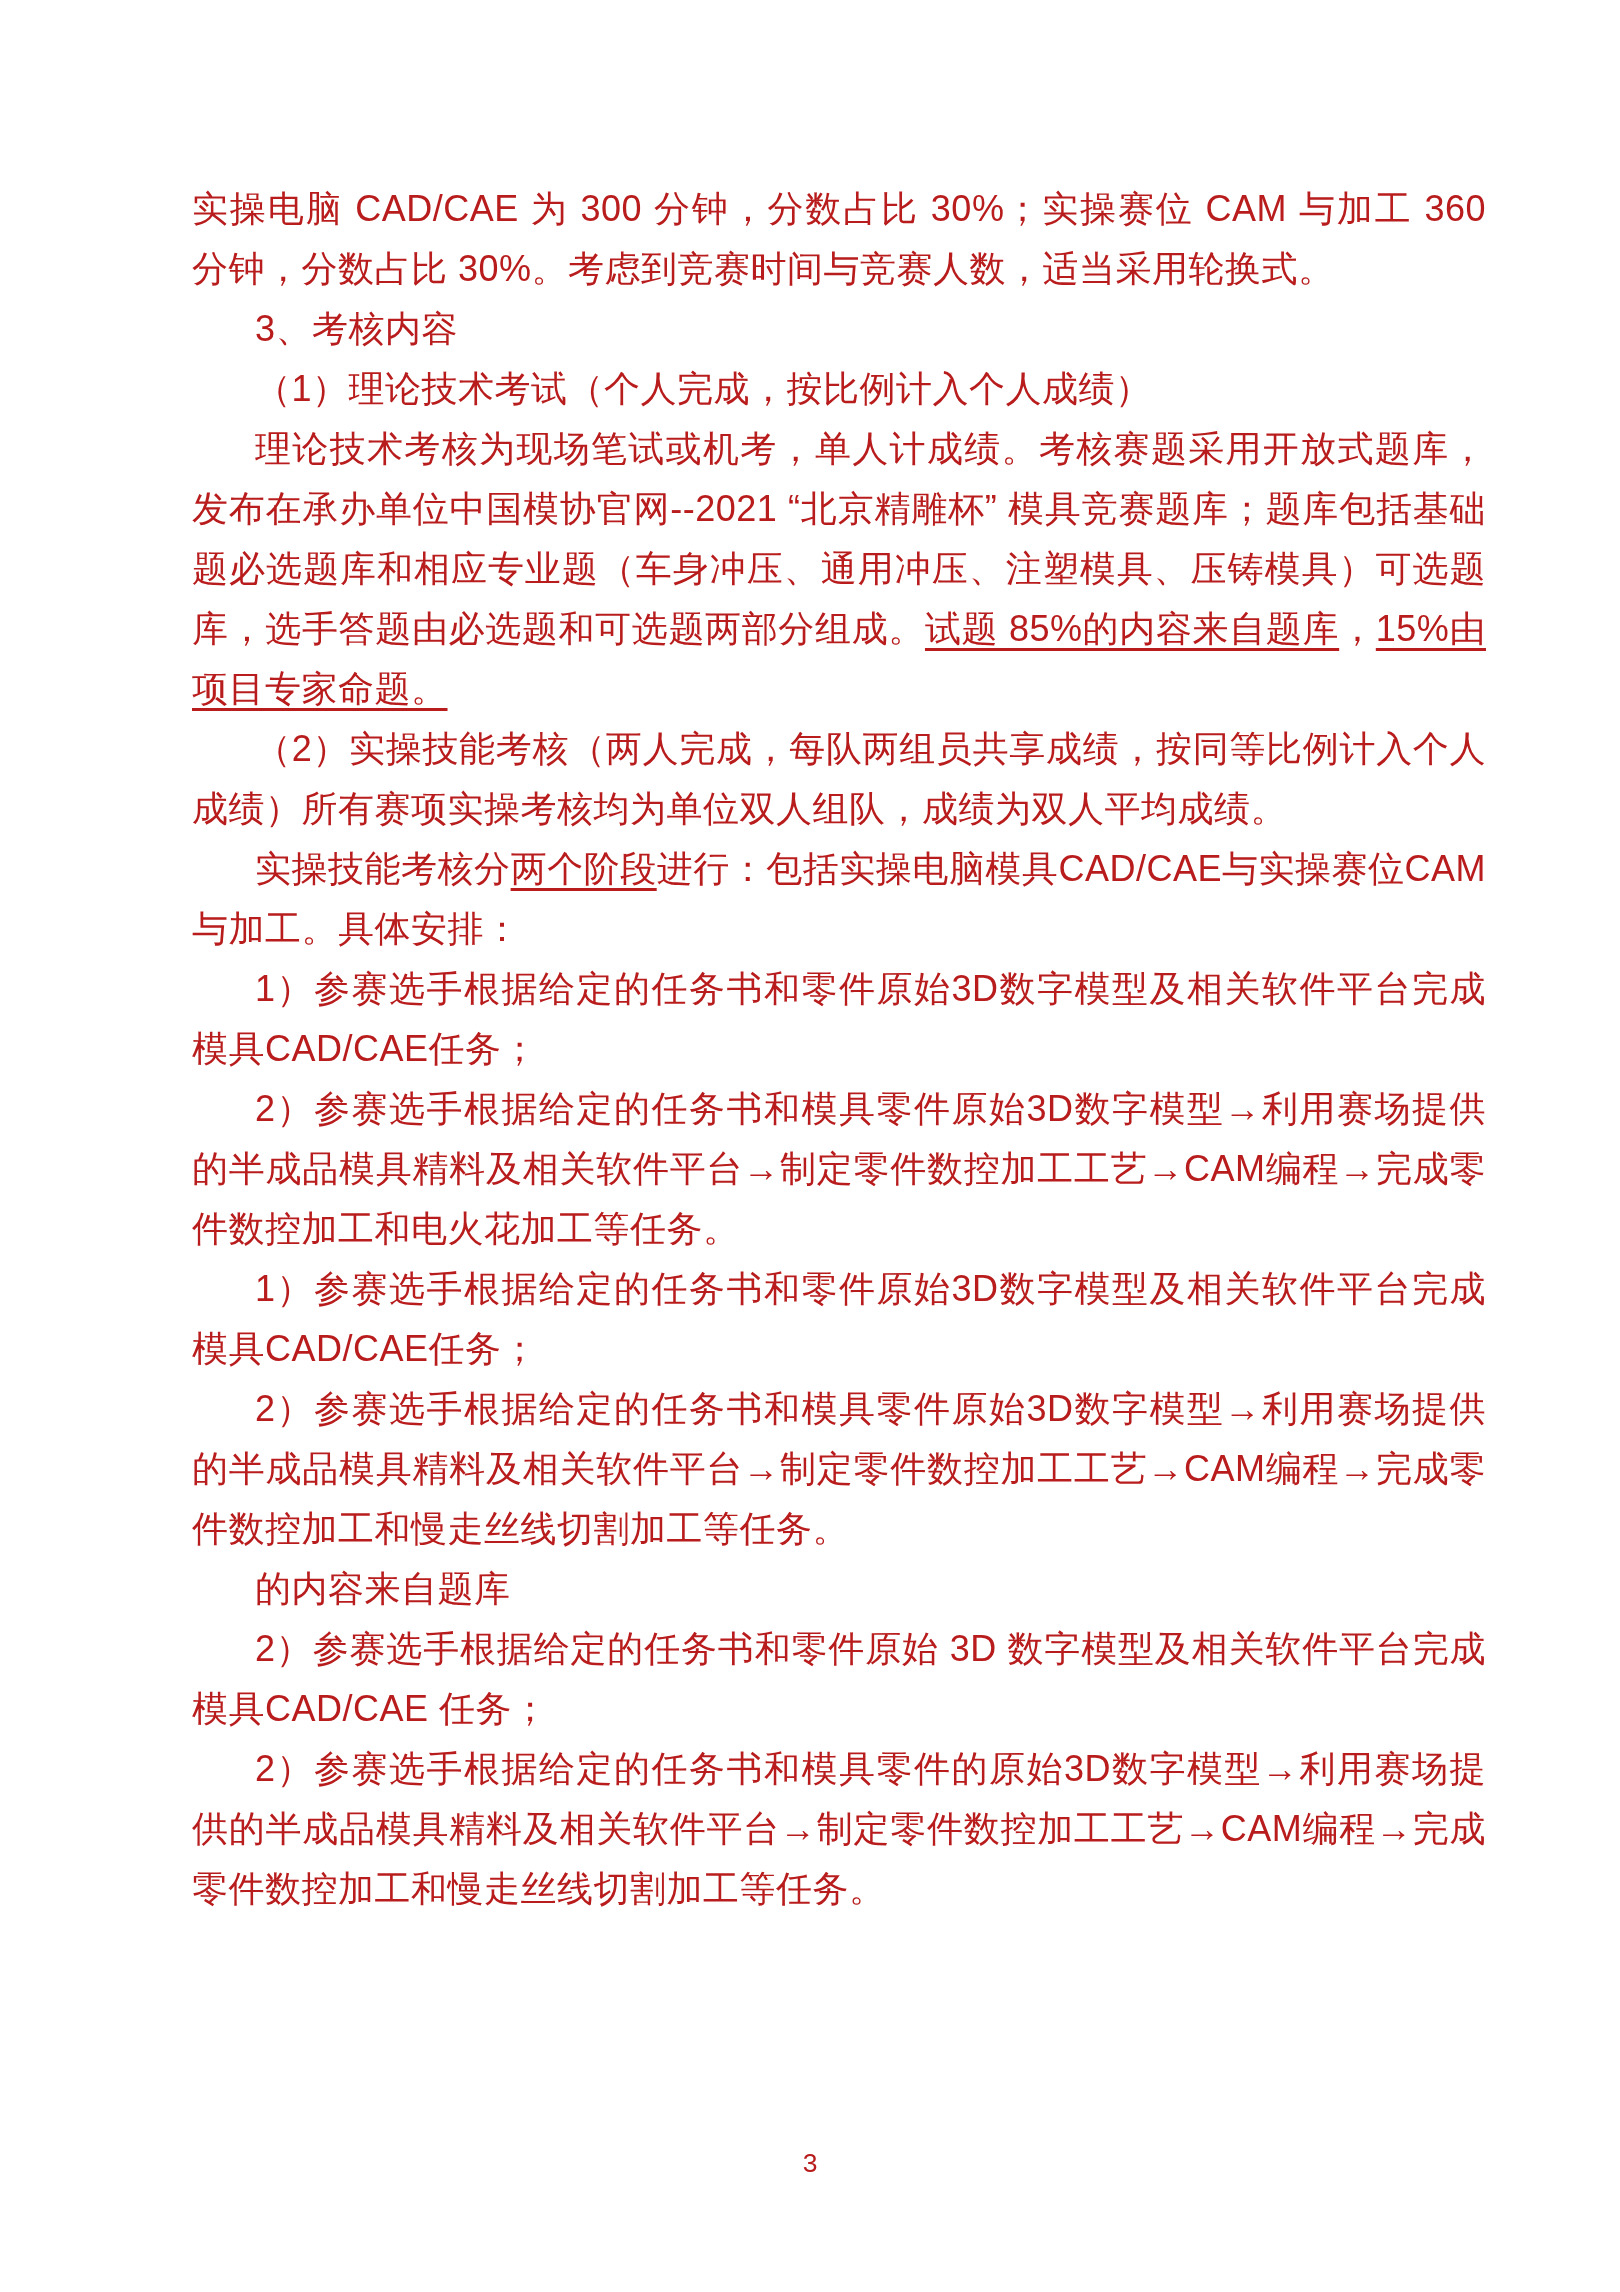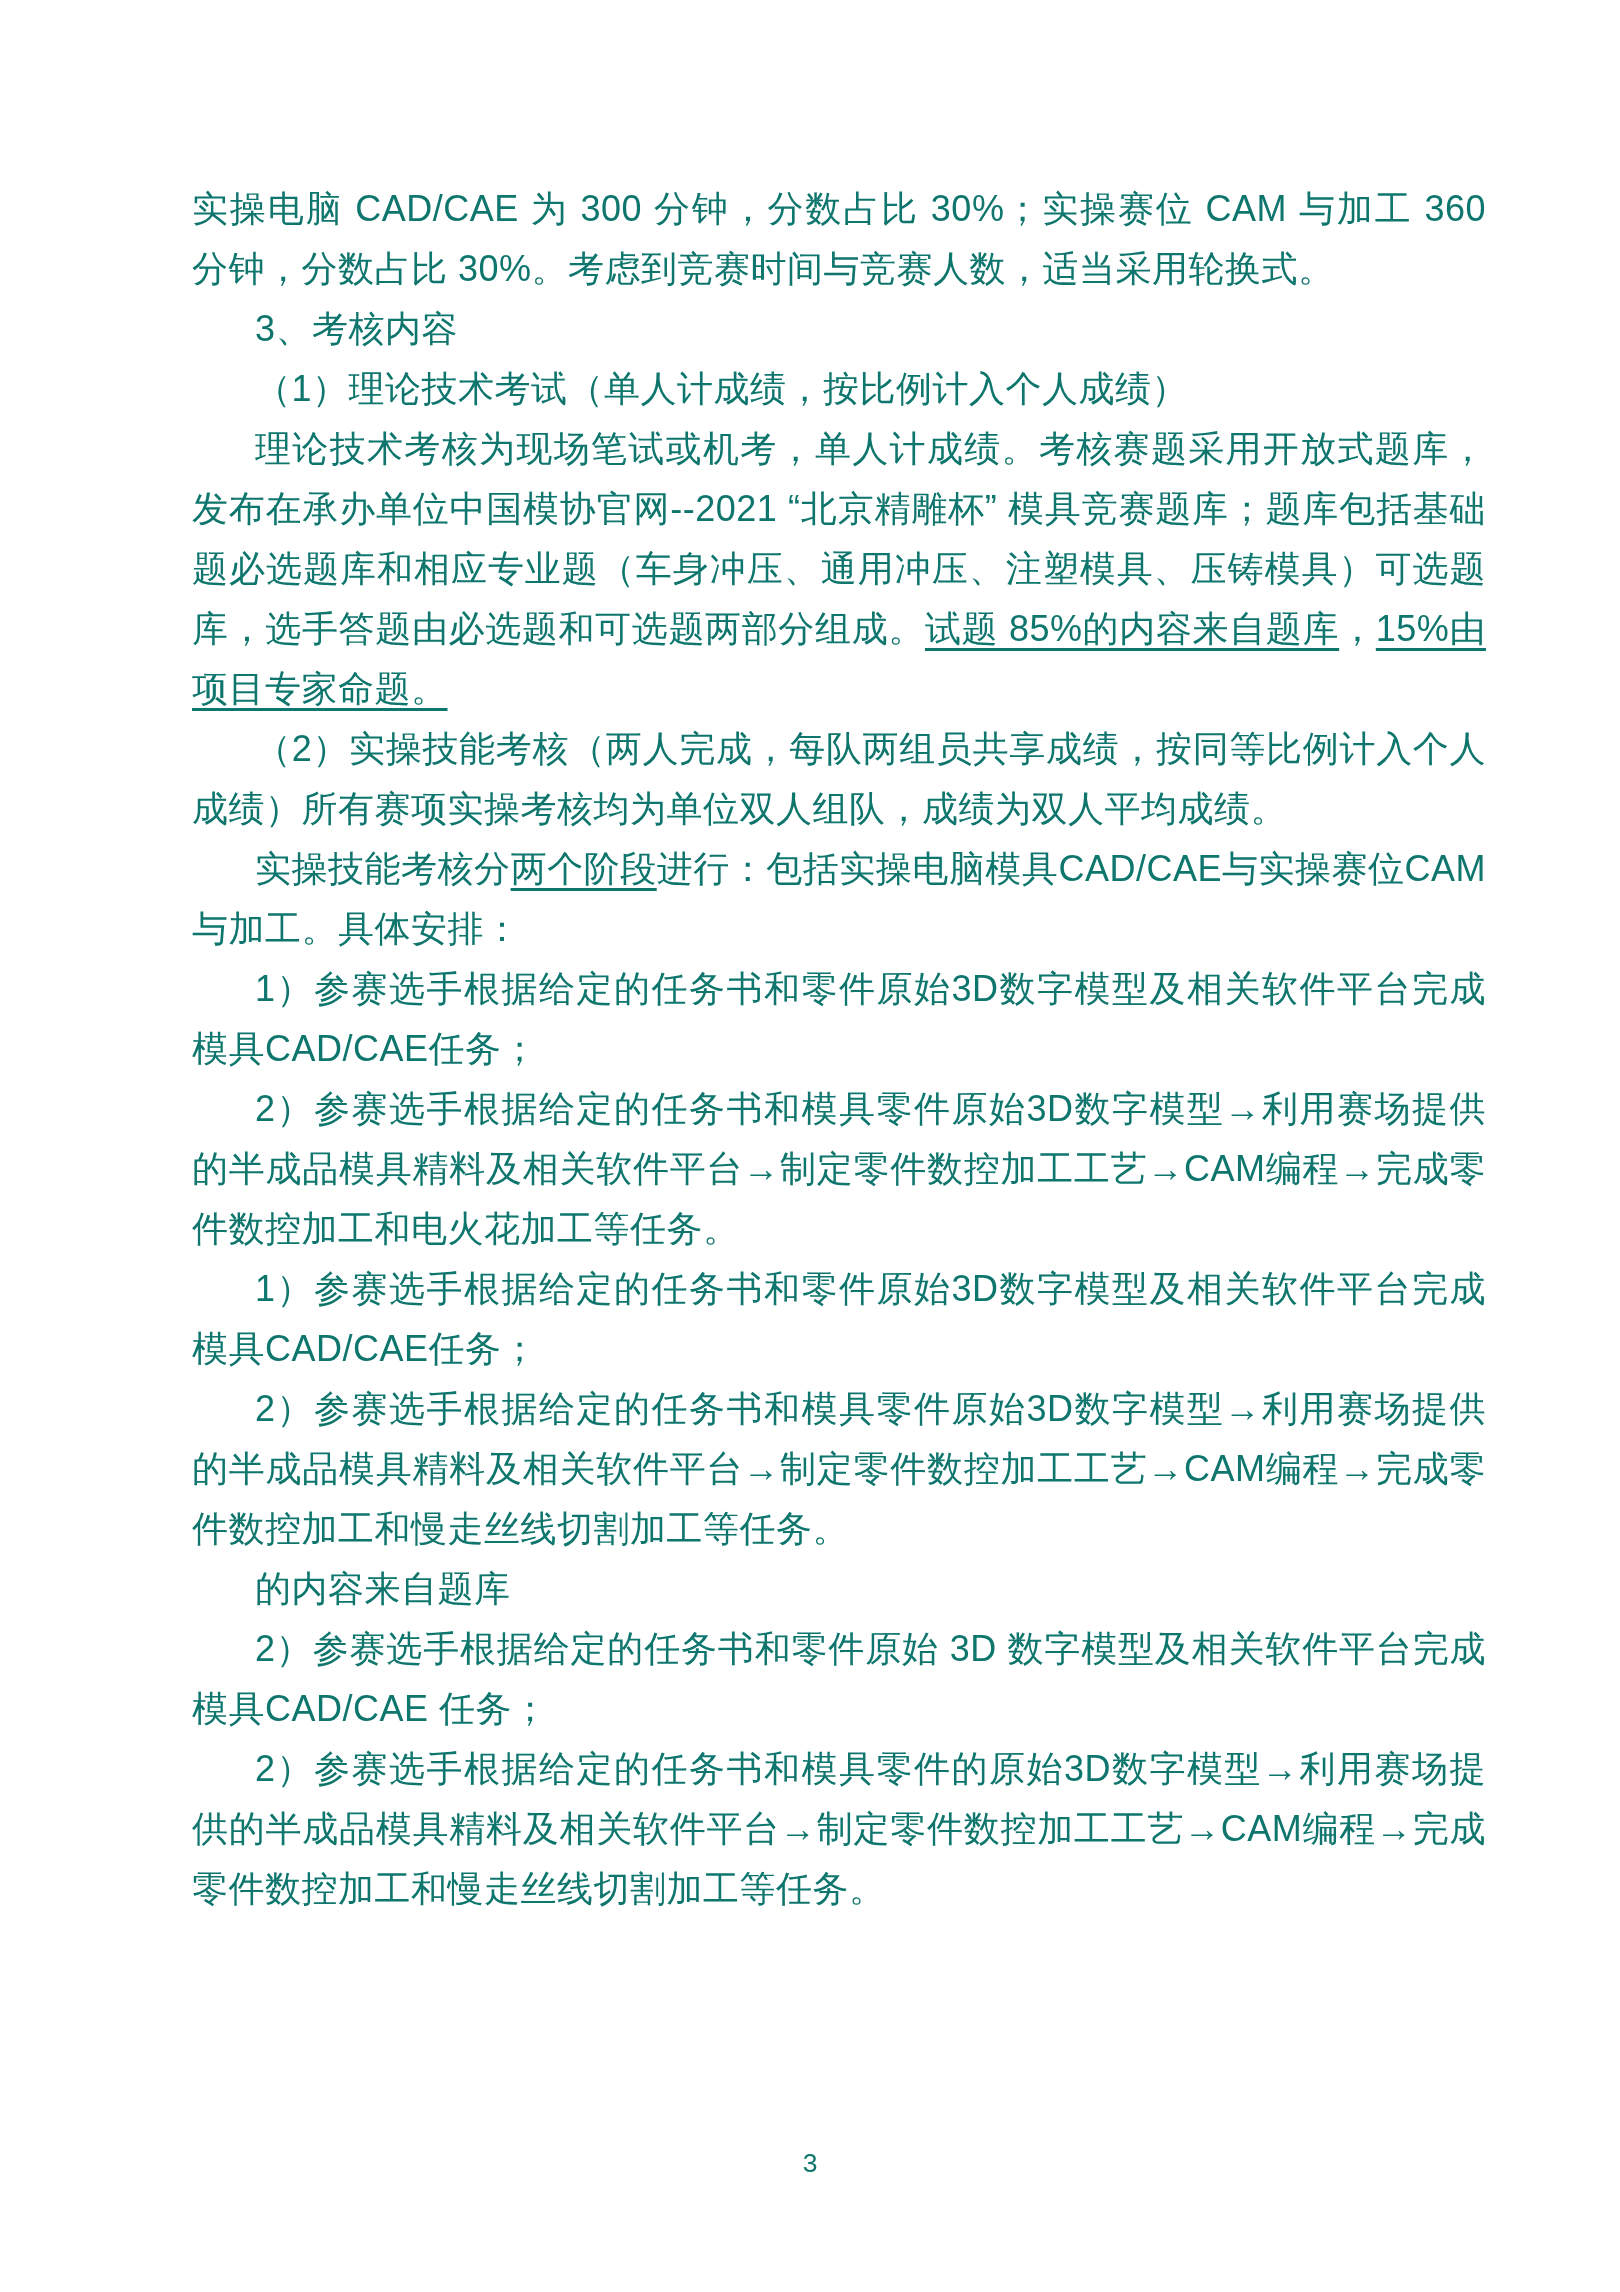--- a/index.html
+++ b/index.html
@@ -2,21 +2,21 @@
 <html lang="zh"><head>
 <meta charset="utf-8">
 <style>
   * { box-sizing: border-box; }
   html, body { margin: 0; padding: 0; background: #ffffff; }
   .page {
     position: relative;
     width: 1620px;
     height: 2260px;
     background: #ffffff;
-    color: #0f766e;
+    color: #b91c1c;
     font-family: "Liberation Sans", sans-serif;
     overflow: hidden;
   }
   .doc-content {
     position: absolute;
     left: 192px;
     top: 179px;
     width: 1294px;
   }
   .para {
@@ -45,21 +45,21 @@
     line-height: 33px;
   }
 </style>
 </head>
 <body>
 
 <div class="page">
   <div class="doc-content">
       <p class="para"><span>实操电脑 CAD/CAE 为 300 分钟，分数占比 30%；实操赛位 CAM 与加工 360 分钟，分数占比 30%。考虑到竞赛时间与竞赛人数，适当采用轮换式。</span></p>
       <p class="para indent"><span class="run-bold">3、考核内容</span></p>
-      <p class="para indent"><span class="run-bold">（1）理论技术考试</span><span>（单人计成绩，按比例计入个人成绩）</span></p>
+      <p class="para indent"><span class="run-bold">（1）理论技术考试</span><span>（个人完成，按比例计入个人成绩）</span></p>
       <p class="para indent"><span>理论技术考核为现场笔试或机考，单人计成绩。考核赛题采用开放式题库，发布在承办单位中国模协官网--</span><span class="run-bold">2021 “北京精雕杯” 模具竞赛</span><span>题库；题库包括基础题必选题库和相应专业题（车身冲压、通用冲压、注塑模具、压铸模具）可选题库，选手答题由必选题和可选题两部分组成。</span><span class="run-underline">试题 85%的内容来自题库</span><span>，</span><span class="run-underline">15%由项目专家命题。</span></p>
       <p class="para indent"><span class="run-bold">（2）实操技能考核</span><span>（两人完成，每队两组员共享成绩，按同等比例计入个人成绩）所有赛项实操考核均为单位双人组队，成绩为双人平均成绩。</span></p>
       <p class="para indent"><span>实操技能考核分</span><span class="run-bold run-underline">两个阶段</span><span>进行：包括实操电脑模具CAD/CAE与实操赛位CAM与加工。具体安排：</span></p>
       <p class="para indent"><span>1）参赛选手根据给定的任务书和零件原始3D数字模型及相关软件平台完成模具CAD/CAE任务；</span></p>
       <p class="para indent"><span>2）参赛选手根据给定的任务书和模具零件原始3D数字模型→利用赛场提供的半成品模具精料及相关软件平台→制定零件数控加工工艺→CAM编程→完成零件数控加工和电火花加工等任务。</span></p>
       <p class="para indent"><span>1）参赛选手根据给定的任务书和零件原始3D数字模型及相关软件平台完成模具CAD/CAE任务；</span></p>
       <p class="para indent"><span>2）参赛选手根据给定的任务书和模具零件原始3D数字模型→利用赛场提供的半成品模具精料及相关软件平台→制定零件数控加工工艺→CAM编程→完成零件数控加工和慢走丝线切割加工等任务。</span></p>
       <p class="para indent"><span class="run-bold">的内容来自题库</span></p>
       <p class="para indent"><span>2）参赛选手根据给定的任务书和零件原始 3D 数字模型及相关软件平台完成模具CAD/CAE 任务；</span></p>
       <p class="para indent"><span>2）参赛选手根据给定的任务书和模具零件的原始3D数字模型→利用赛场提供的半成品模具精料及相关软件平台→制定零件数控加工工艺→CAM编程→完成零件数控加工和慢走丝线切割加工等任务。</span></p>

